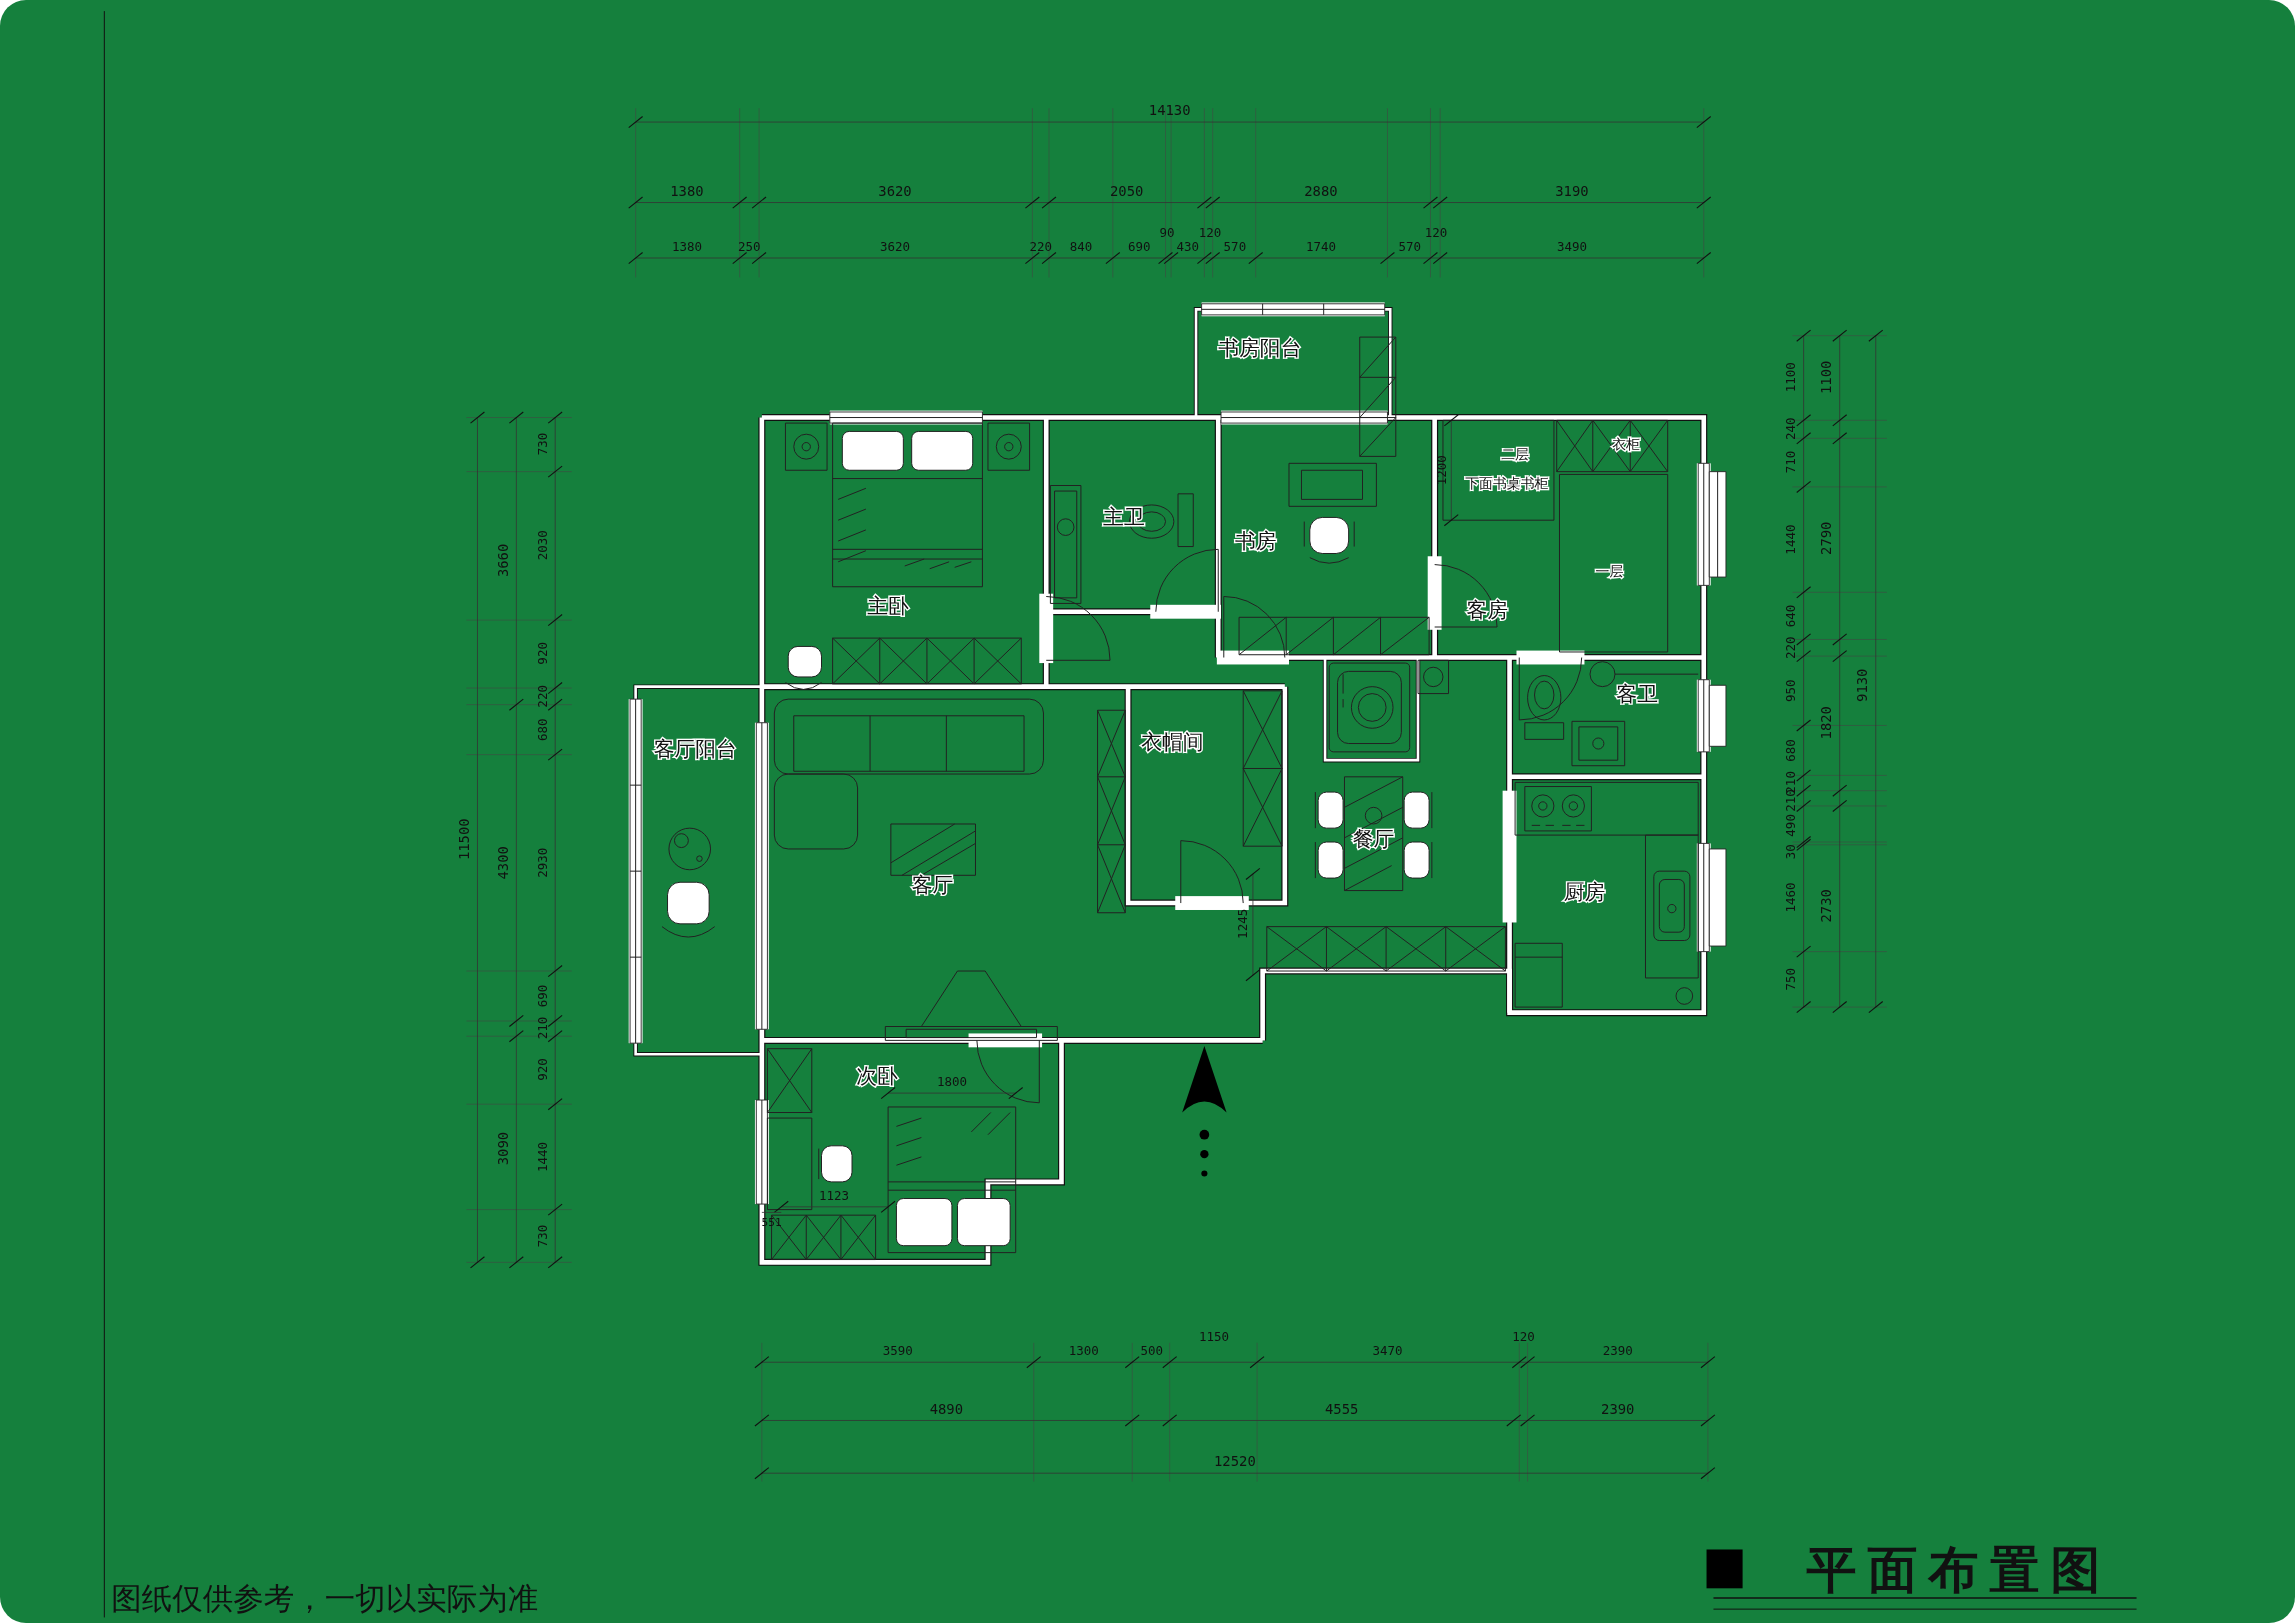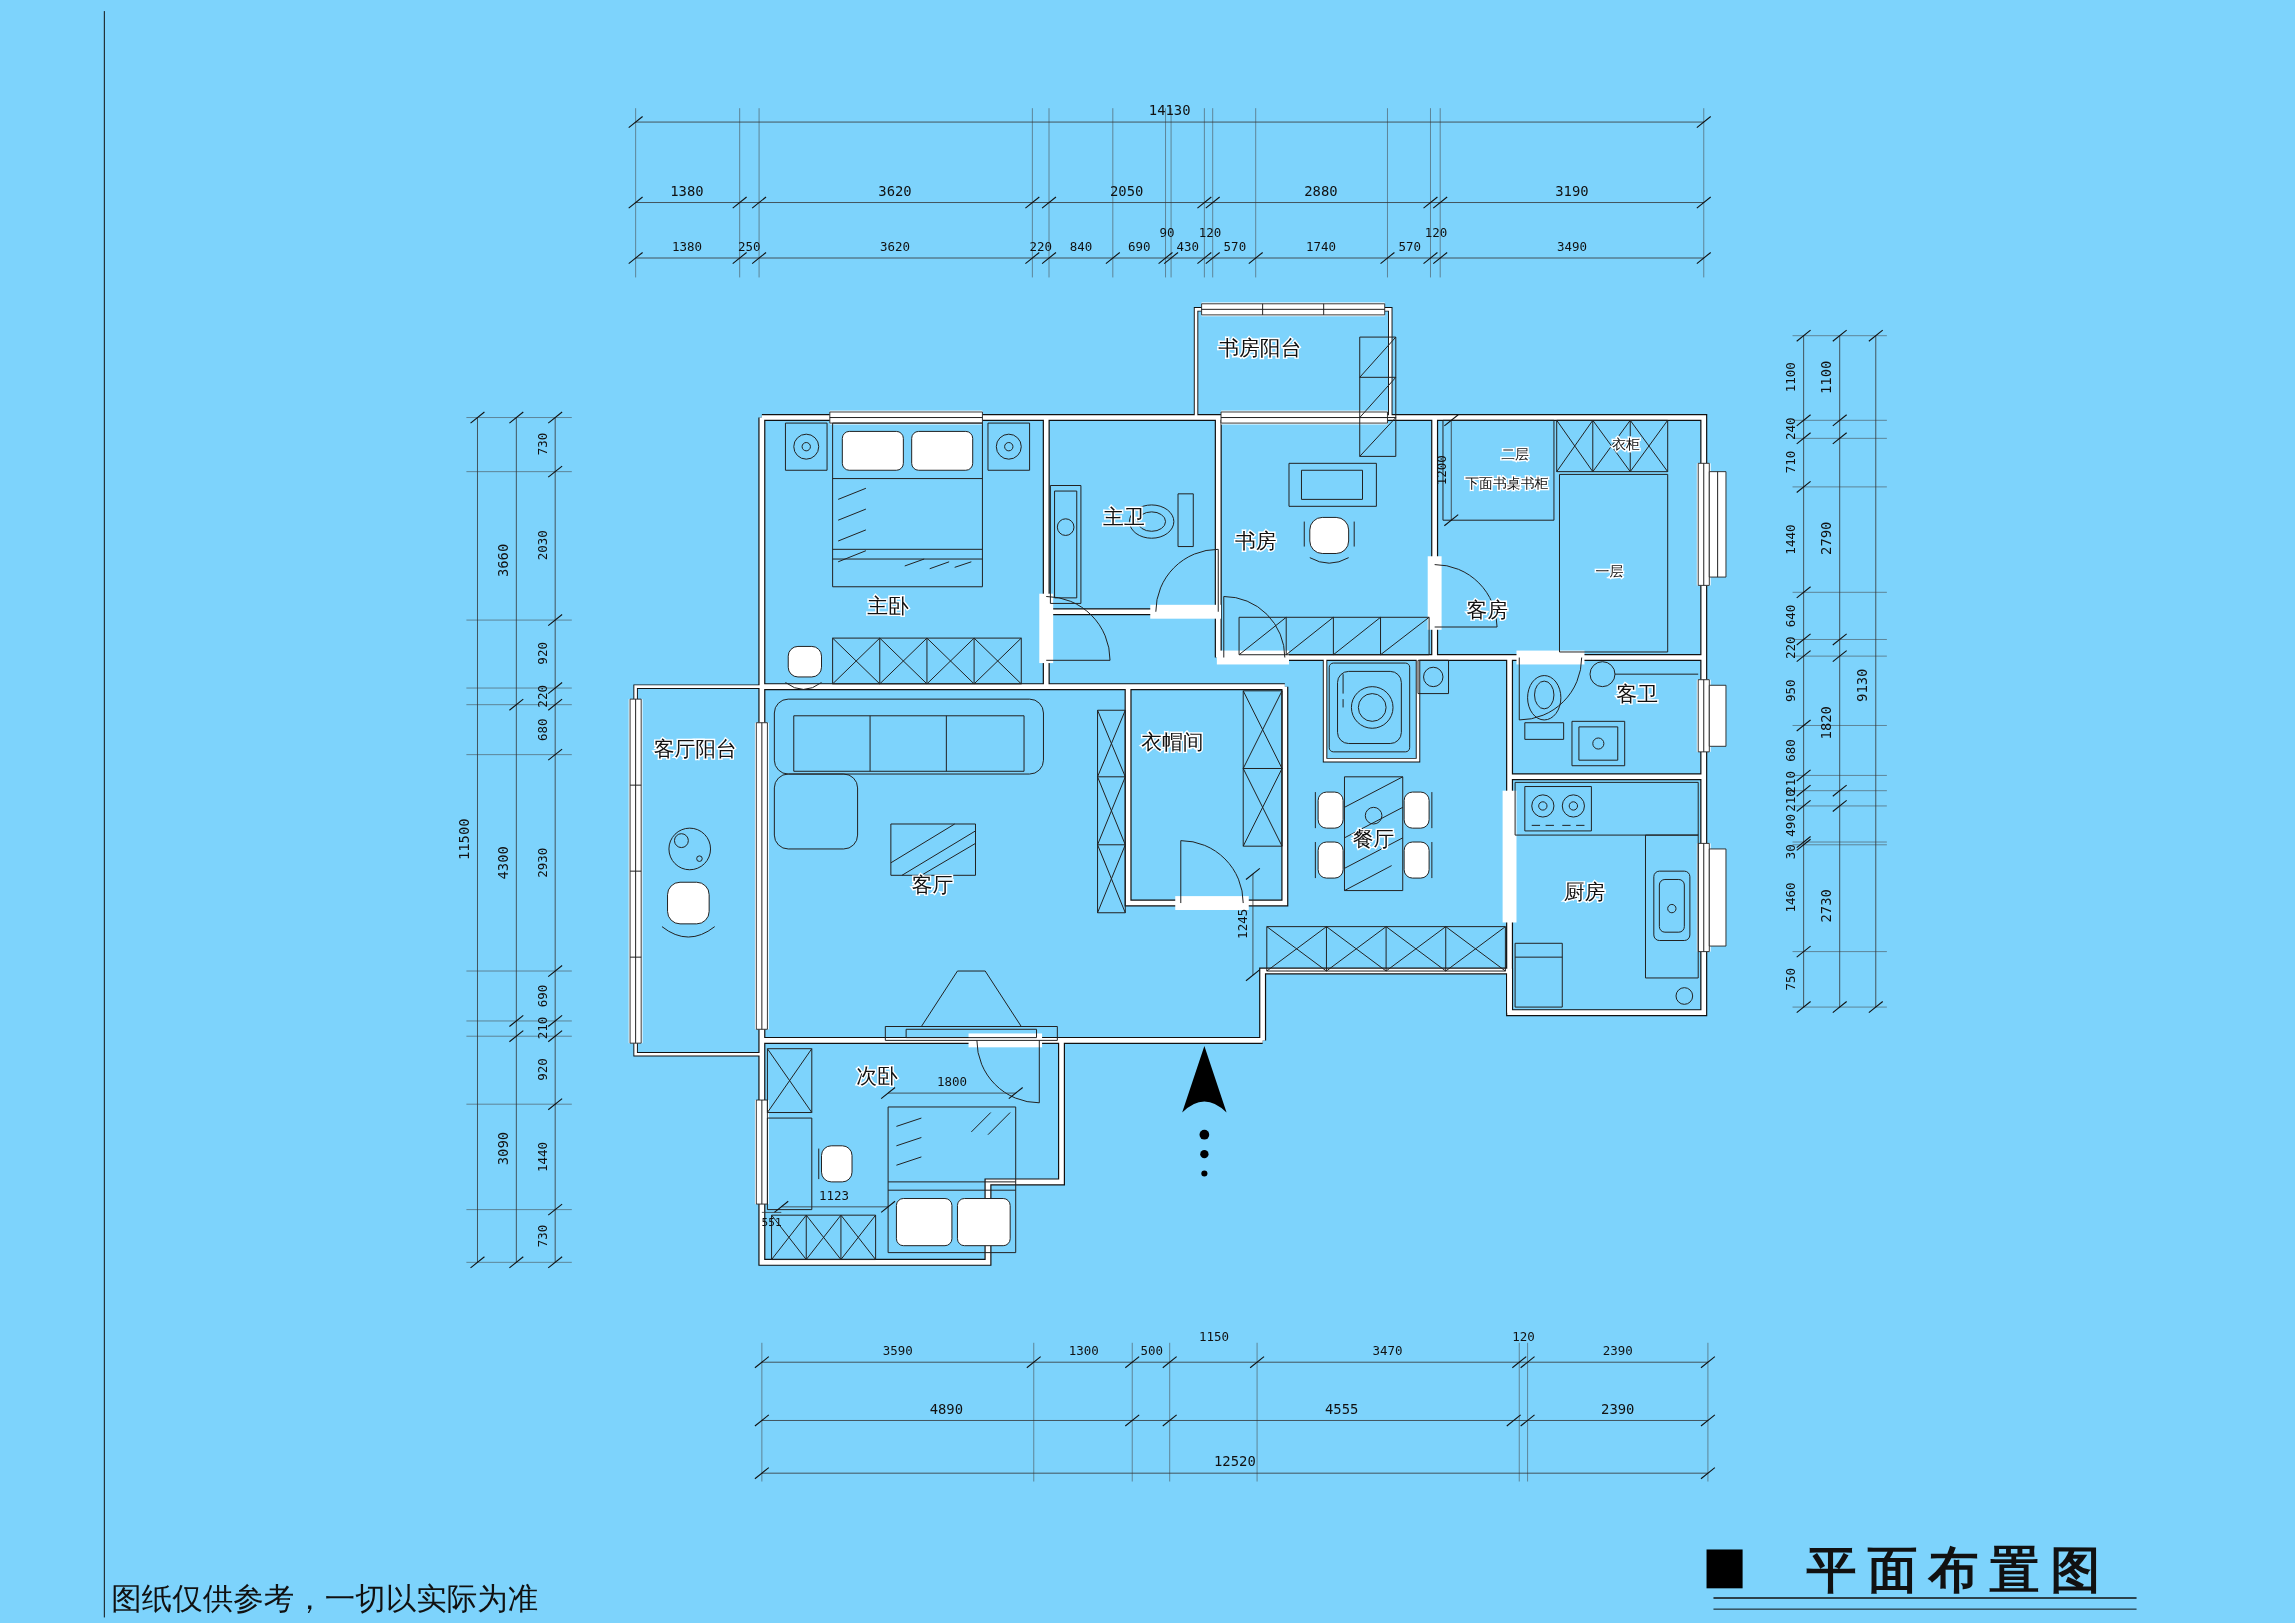--- a/index.html
+++ b/index.html
@@ -1,16 +1,16 @@
 <!DOCTYPE html>
 <html style="font-size:7.4px"><head>
 <meta charset="utf-8">
 <style>
   html,body{margin:0;padding:0;background:#fff;}
-  .sheet{width:100vw;height:100vh;background:#7dd3fc;overflow:hidden;}
+  .sheet{width:100vw;height:100vh;background:#15803d;overflow:hidden;border-radius:26px;}
   svg{display:block;width:100%;height:100%;}
   path,line,rect,circle,ellipse{vector-effect:non-scaling-stroke;}
   .wb{stroke:#111;fill:none;stroke-width:7px;}
   .ww{stroke:#fff;fill:none;stroke-width:4.6px;}
   .wb2{stroke:#111;fill:none;stroke-width:4.5px;}
   .ww2{stroke:#fff;fill:none;stroke-width:2.6px;}
   .op{fill:#fff;stroke:none;}
   .f{stroke:#222;fill:none;stroke-width:1px;}
   .ffill{fill:#fff;stroke:#222;stroke-width:1px;}
   .w{stroke:#222;fill:#fff;stroke-width:0.9px;}

